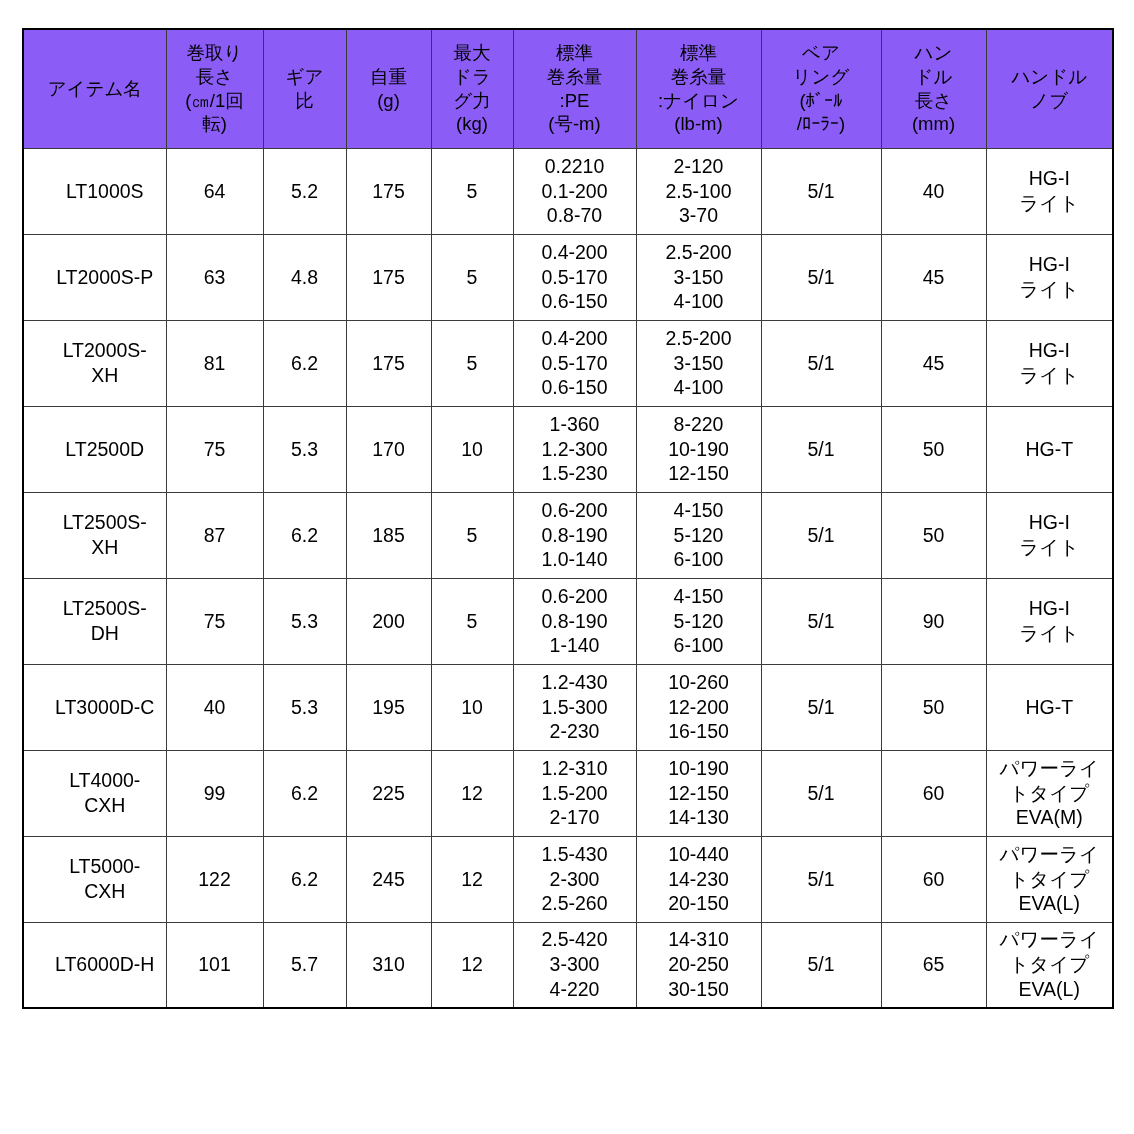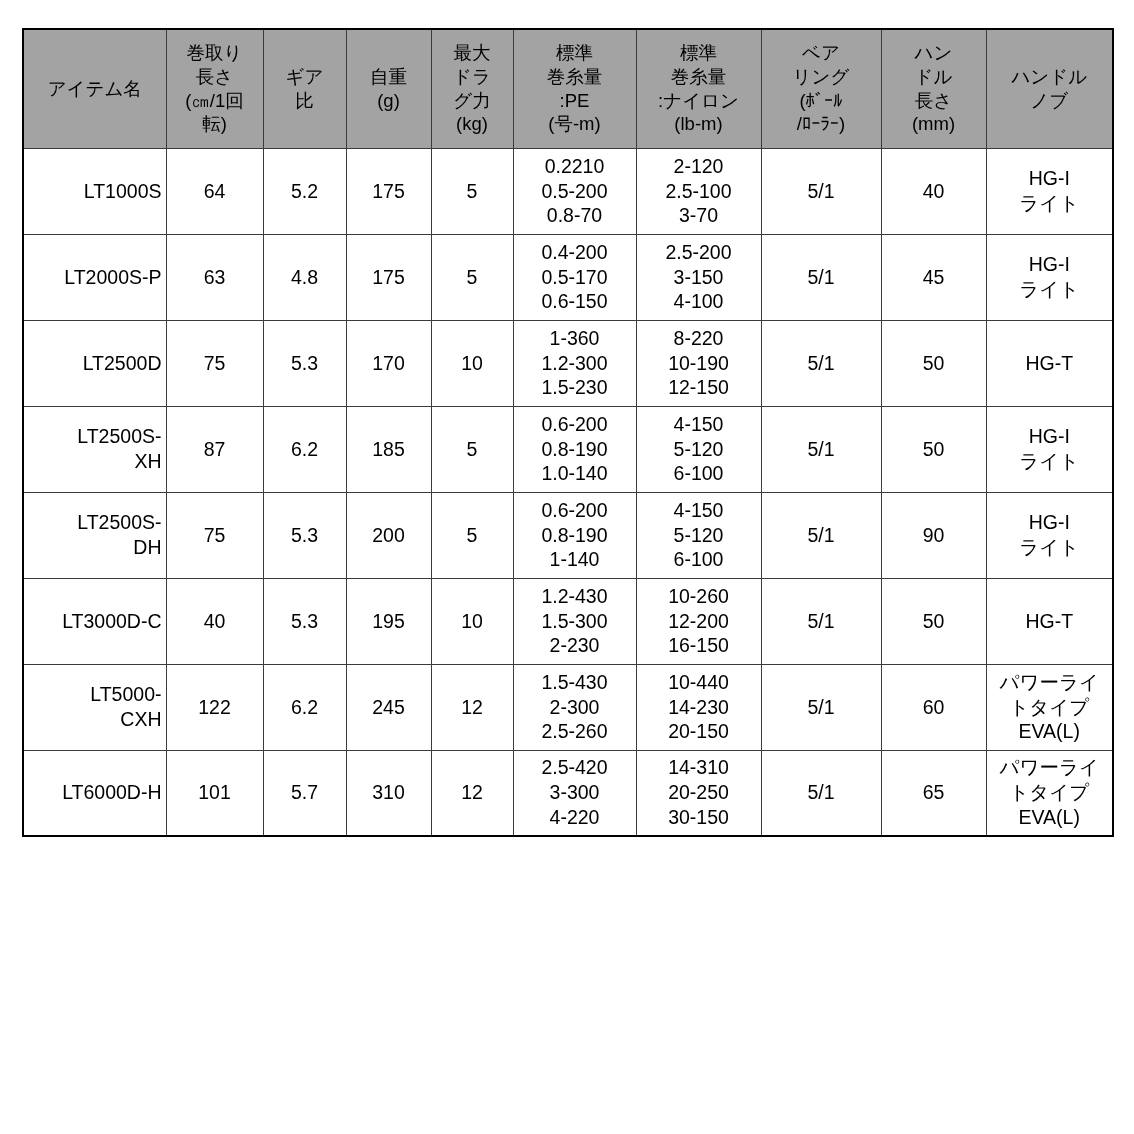--- a/index.html
+++ b/index.html
@@ -28,28 +28,28 @@
     vertical-align: middle;
     padding: 4px 4px;
     font-size: 19px;
     line-height: 1.28;
     font-weight: normal;
     white-space: pre-line;
     overflow: hidden;
     box-sizing: border-box;
   }
   .spec-table thead th {
-    background: #a3a3a3;
+    background: #8b5cf6;
     height: 119px;
     font-size: 18.5px;
   }
   .spec-table tbody tr { height: 86px; }
   .spec-table td { background: #ffffff; font-size: 19.5px; }
   .spec-table td.item-cell {
-    text-align: right;
+    text-align: center;
     padding-left: 24px;
   }
   col.c1  { width: 143px; }
   col.c2  { width: 97px;  }
   col.c3  { width: 83px;  }
   col.c4  { width: 85px;  }
   col.c5  { width: 82px;  }
   col.c6  { width: 123px; }
   col.c7  { width: 125px; }
   col.c8  { width: 120px; }
@@ -109,34 +109,52 @@
       </tr>
     </thead>
     <tbody id="table-body">
         <tr>
           <td class="item-cell">LT1000S</td>
           <td>64</td>
           <td>5.2</td>
           <td>175</td>
           <td>5</td>
           <td>0.2210
-0.5-200
+0.1-200
 0.8-70</td>
           <td>2-120
 2.5-100
 3-70</td>
           <td>5/1</td>
           <td>40</td>
           <td>HG-I
 ライト</td>
         </tr>
         <tr>
           <td class="item-cell">LT2000S-P</td>
           <td>63</td>
           <td>4.8</td>
+          <td>175</td>
+          <td>5</td>
+          <td>0.4-200
+0.5-170
+0.6-150</td>
+          <td>2.5-200
+3-150
+4-100</td>
+          <td>5/1</td>
+          <td>45</td>
+          <td>HG-I
+ライト</td>
+        </tr>
+        <tr>
+          <td class="item-cell">LT2000S-
+XH</td>
+          <td>81</td>
+          <td>6.2</td>
           <td>175</td>
           <td>5</td>
           <td>0.4-200
 0.5-170
 0.6-150</td>
           <td>2.5-200
 3-150
 4-100</td>
           <td>5/1</td>
           <td>45</td>
@@ -205,20 +223,39 @@
 1.5-300
 2-230</td>
           <td>10-260
 12-200
 16-150</td>
           <td>5/1</td>
           <td>50</td>
           <td>HG-T</td>
         </tr>
         <tr>
+          <td class="item-cell">LT4000-
+CXH</td>
+          <td>99</td>
+          <td>6.2</td>
+          <td>225</td>
+          <td>12</td>
+          <td>1.2-310
+1.5-200
+2-170</td>
+          <td>10-190
+12-150
+14-130</td>
+          <td>5/1</td>
+          <td>60</td>
+          <td>パワーライ
+トタイプ
+EVA(M)</td>
+        </tr>
+        <tr>
           <td class="item-cell">LT5000-
 CXH</td>
           <td>122</td>
           <td>6.2</td>
           <td>245</td>
           <td>12</td>
           <td>1.5-430
 2-300
 2.5-260</td>
           <td>10-440

